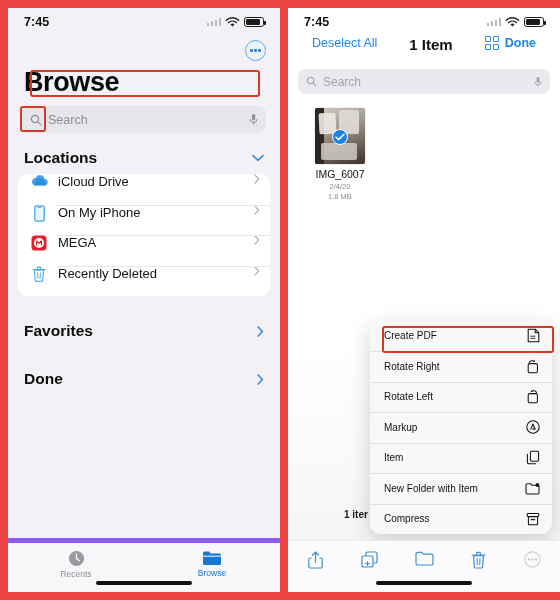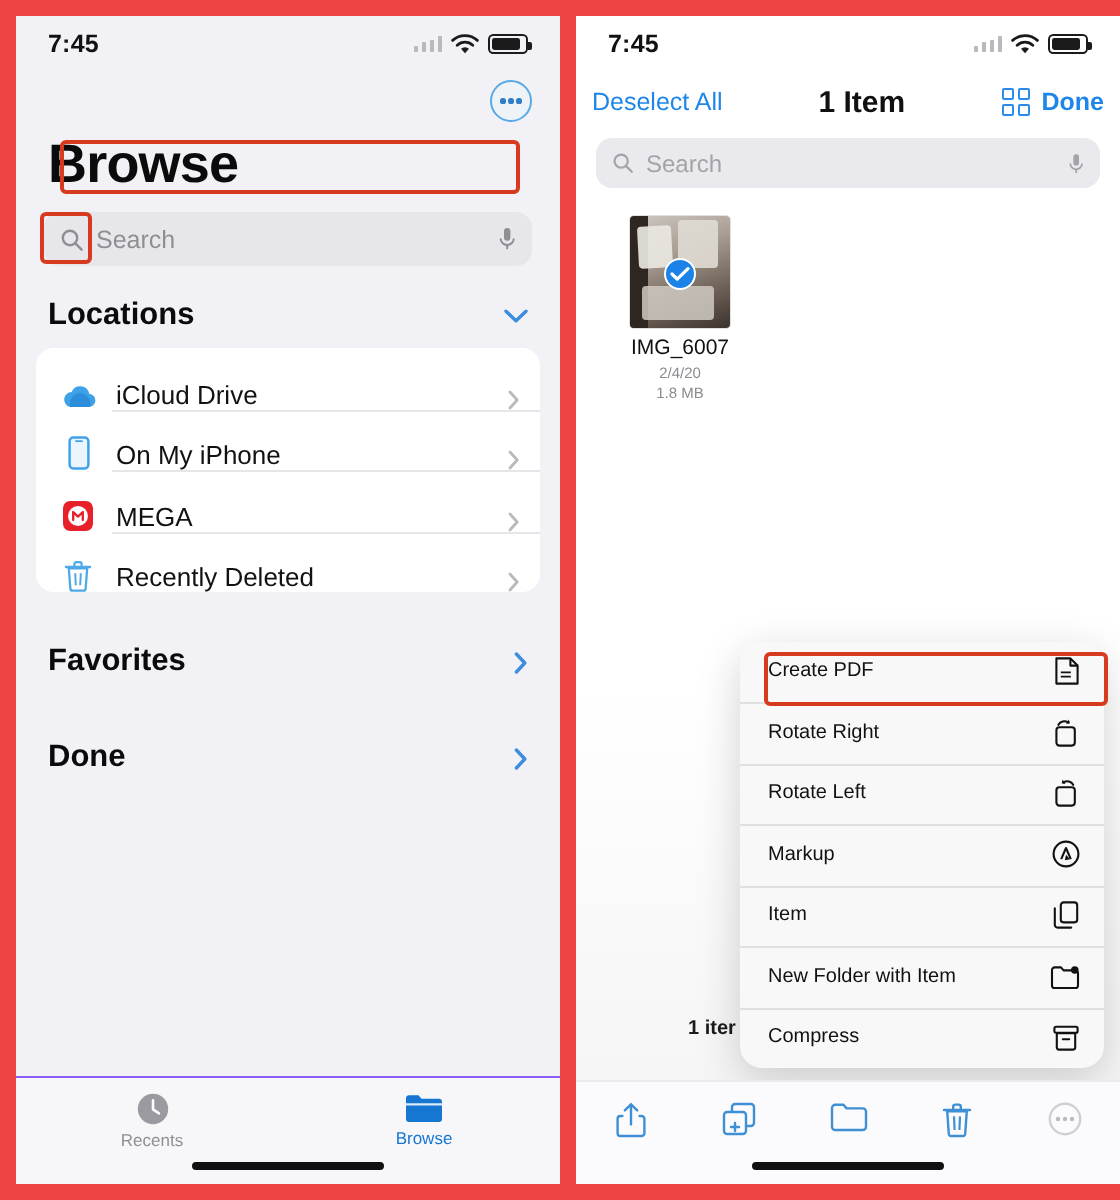--- a/index.html
+++ b/index.html
@@ -73,54 +73,54 @@
     display:flex; align-items:center;
     padding: 16px 16px 7px 16px;
   }
   .section-head .t { font-size: 15.5px; font-weight: bold; color: #0b0b0c; }
   .section-head .chev { margin-left:auto; }
 
   .card {
     margin: 0 10px; background:#fff; border-radius: 9px; overflow:hidden;
   }
   .row {
-    height: 30.5px; display:flex; align-items:flex-end;
+    height: 30.5px; display:flex; align-items:flex-start;
     padding-left: 10px; position: relative;
   }
   .row + .row:before {
     content:""; position:absolute; left:38px; right:0; top:0; height:1px; background:#e6e6e9;
   }
   .row .ic { width: 22px; display:flex; justify-content:center; align-items:center; }
   .row .lbl { font-size: 13px; color: #121214; margin-left: 8px; }
   .row .arr { margin-left:auto; margin-right: 10px; }
 
   .stand-row {
     display:flex; align-items:center; padding: 14px 16px 0 16px;
   }
   .stand-row .t { font-size: 15.5px; font-weight:bold; color:#0b0b0c; }
   .stand-row .chev { margin-left:auto; }
 
   
   .tabbar {
     position:absolute; left:0; right:0; bottom:0;
     height: 54px; background: #f7f7fa;
-    border-top: 1px solid #8b5cf6;
+    border-top: 5px solid #8b5cf6;
     display:flex; align-items:flex-start; padding-top: 7px;
   }
   .tab { flex:1; display:flex; flex-direction:column; align-items:center; gap:2px; }
   .tab .lab { font-size: 8.5px; color:#8e8e93; }
   .tab.active .lab { color:#1577d2; }
   .home-ind {
     position:absolute; bottom:7px; left:50%; transform:translateX(-50%);
     width: 96px; height: 4px; border-radius: 3px; background:#111;
   }
 
   
   .navbar {
-    height: 30px; display:flex; align-items:center; padding: 0 8px; gap: 6px;
+    height: 30px; display:flex; padding: 0 24px; gap: 6px;
   }
   .navbar .blue { font-size: 12.5px; color:#1e86e8; }
   .navbar .center { flex:1; text-align:center; font-size:15px; font-weight:bold; color:#111; }
   .grid-ic { display:grid; grid-template-columns: 6px 6px; grid-template-rows: 6px 6px; gap:2.2px; }
   .grid-ic i { border: 1.4px solid #2a8bec; display:block; border-radius:1px; }
 
   .searchbar2 {
     margin: 3px 10px 0 10px; height: 25px; border-radius: 8px;
     background: #e9e9ee; display:flex; align-items:center; padding: 0 8px; gap:6px;
   }

